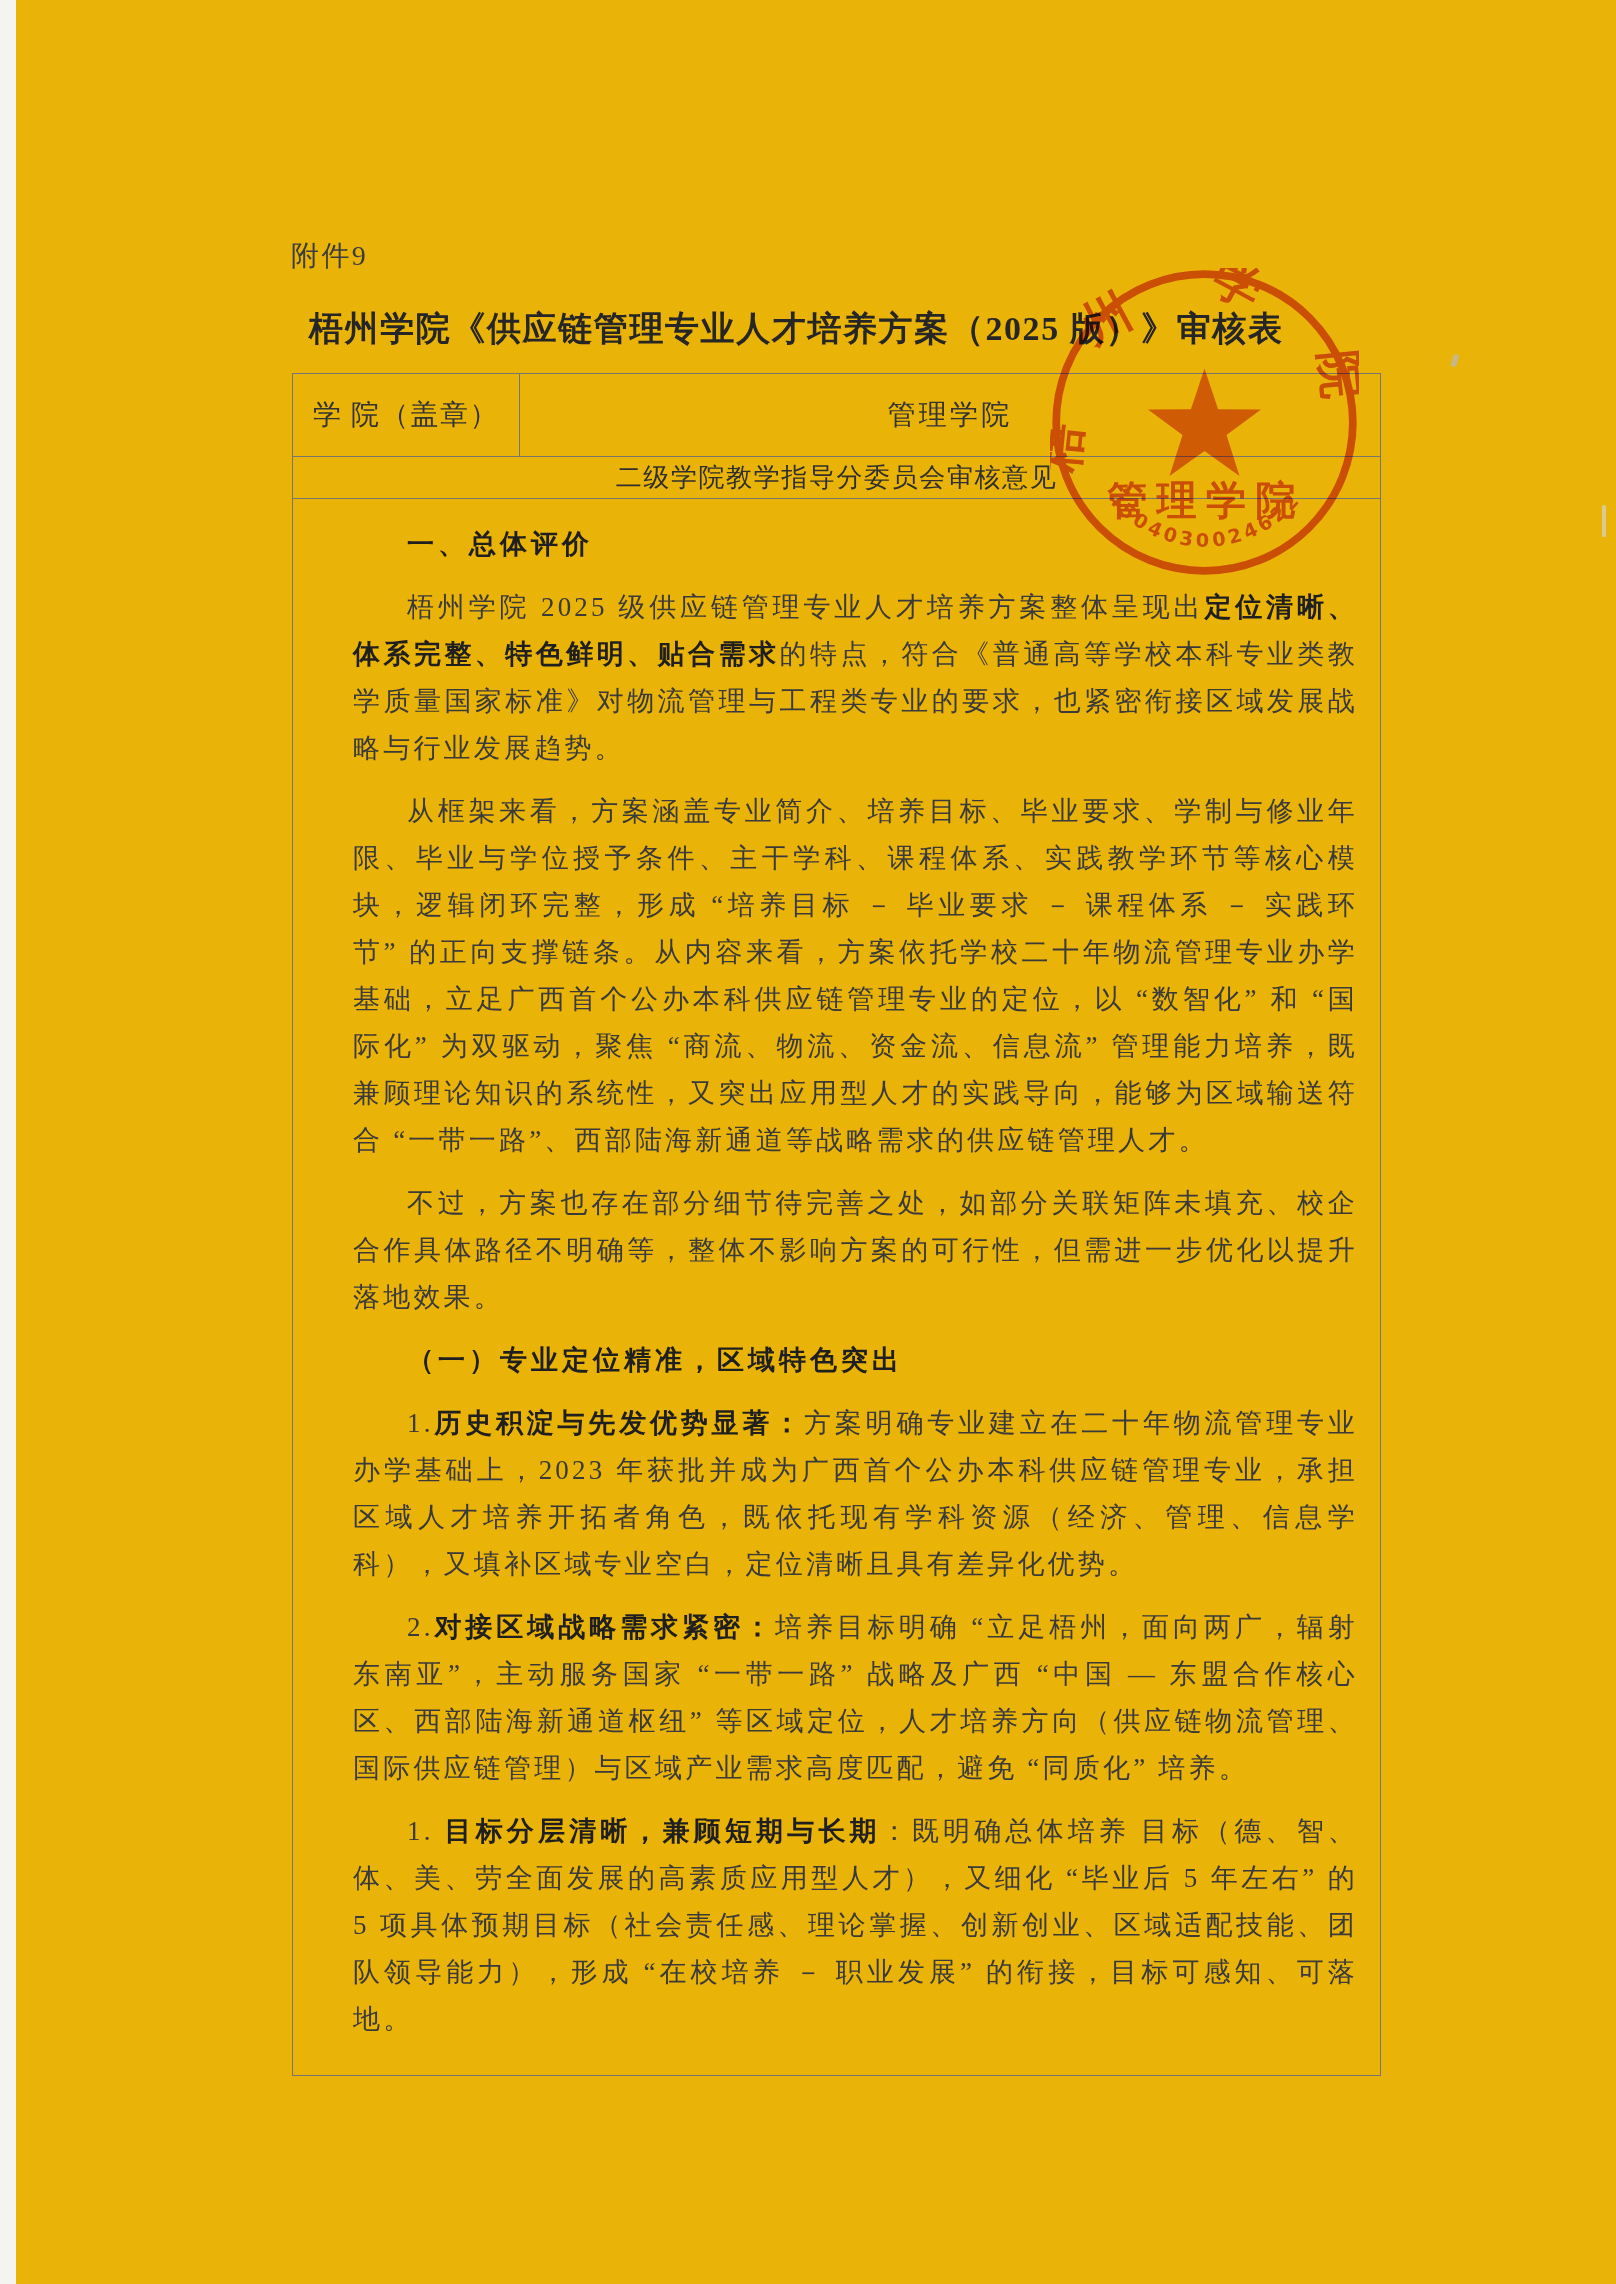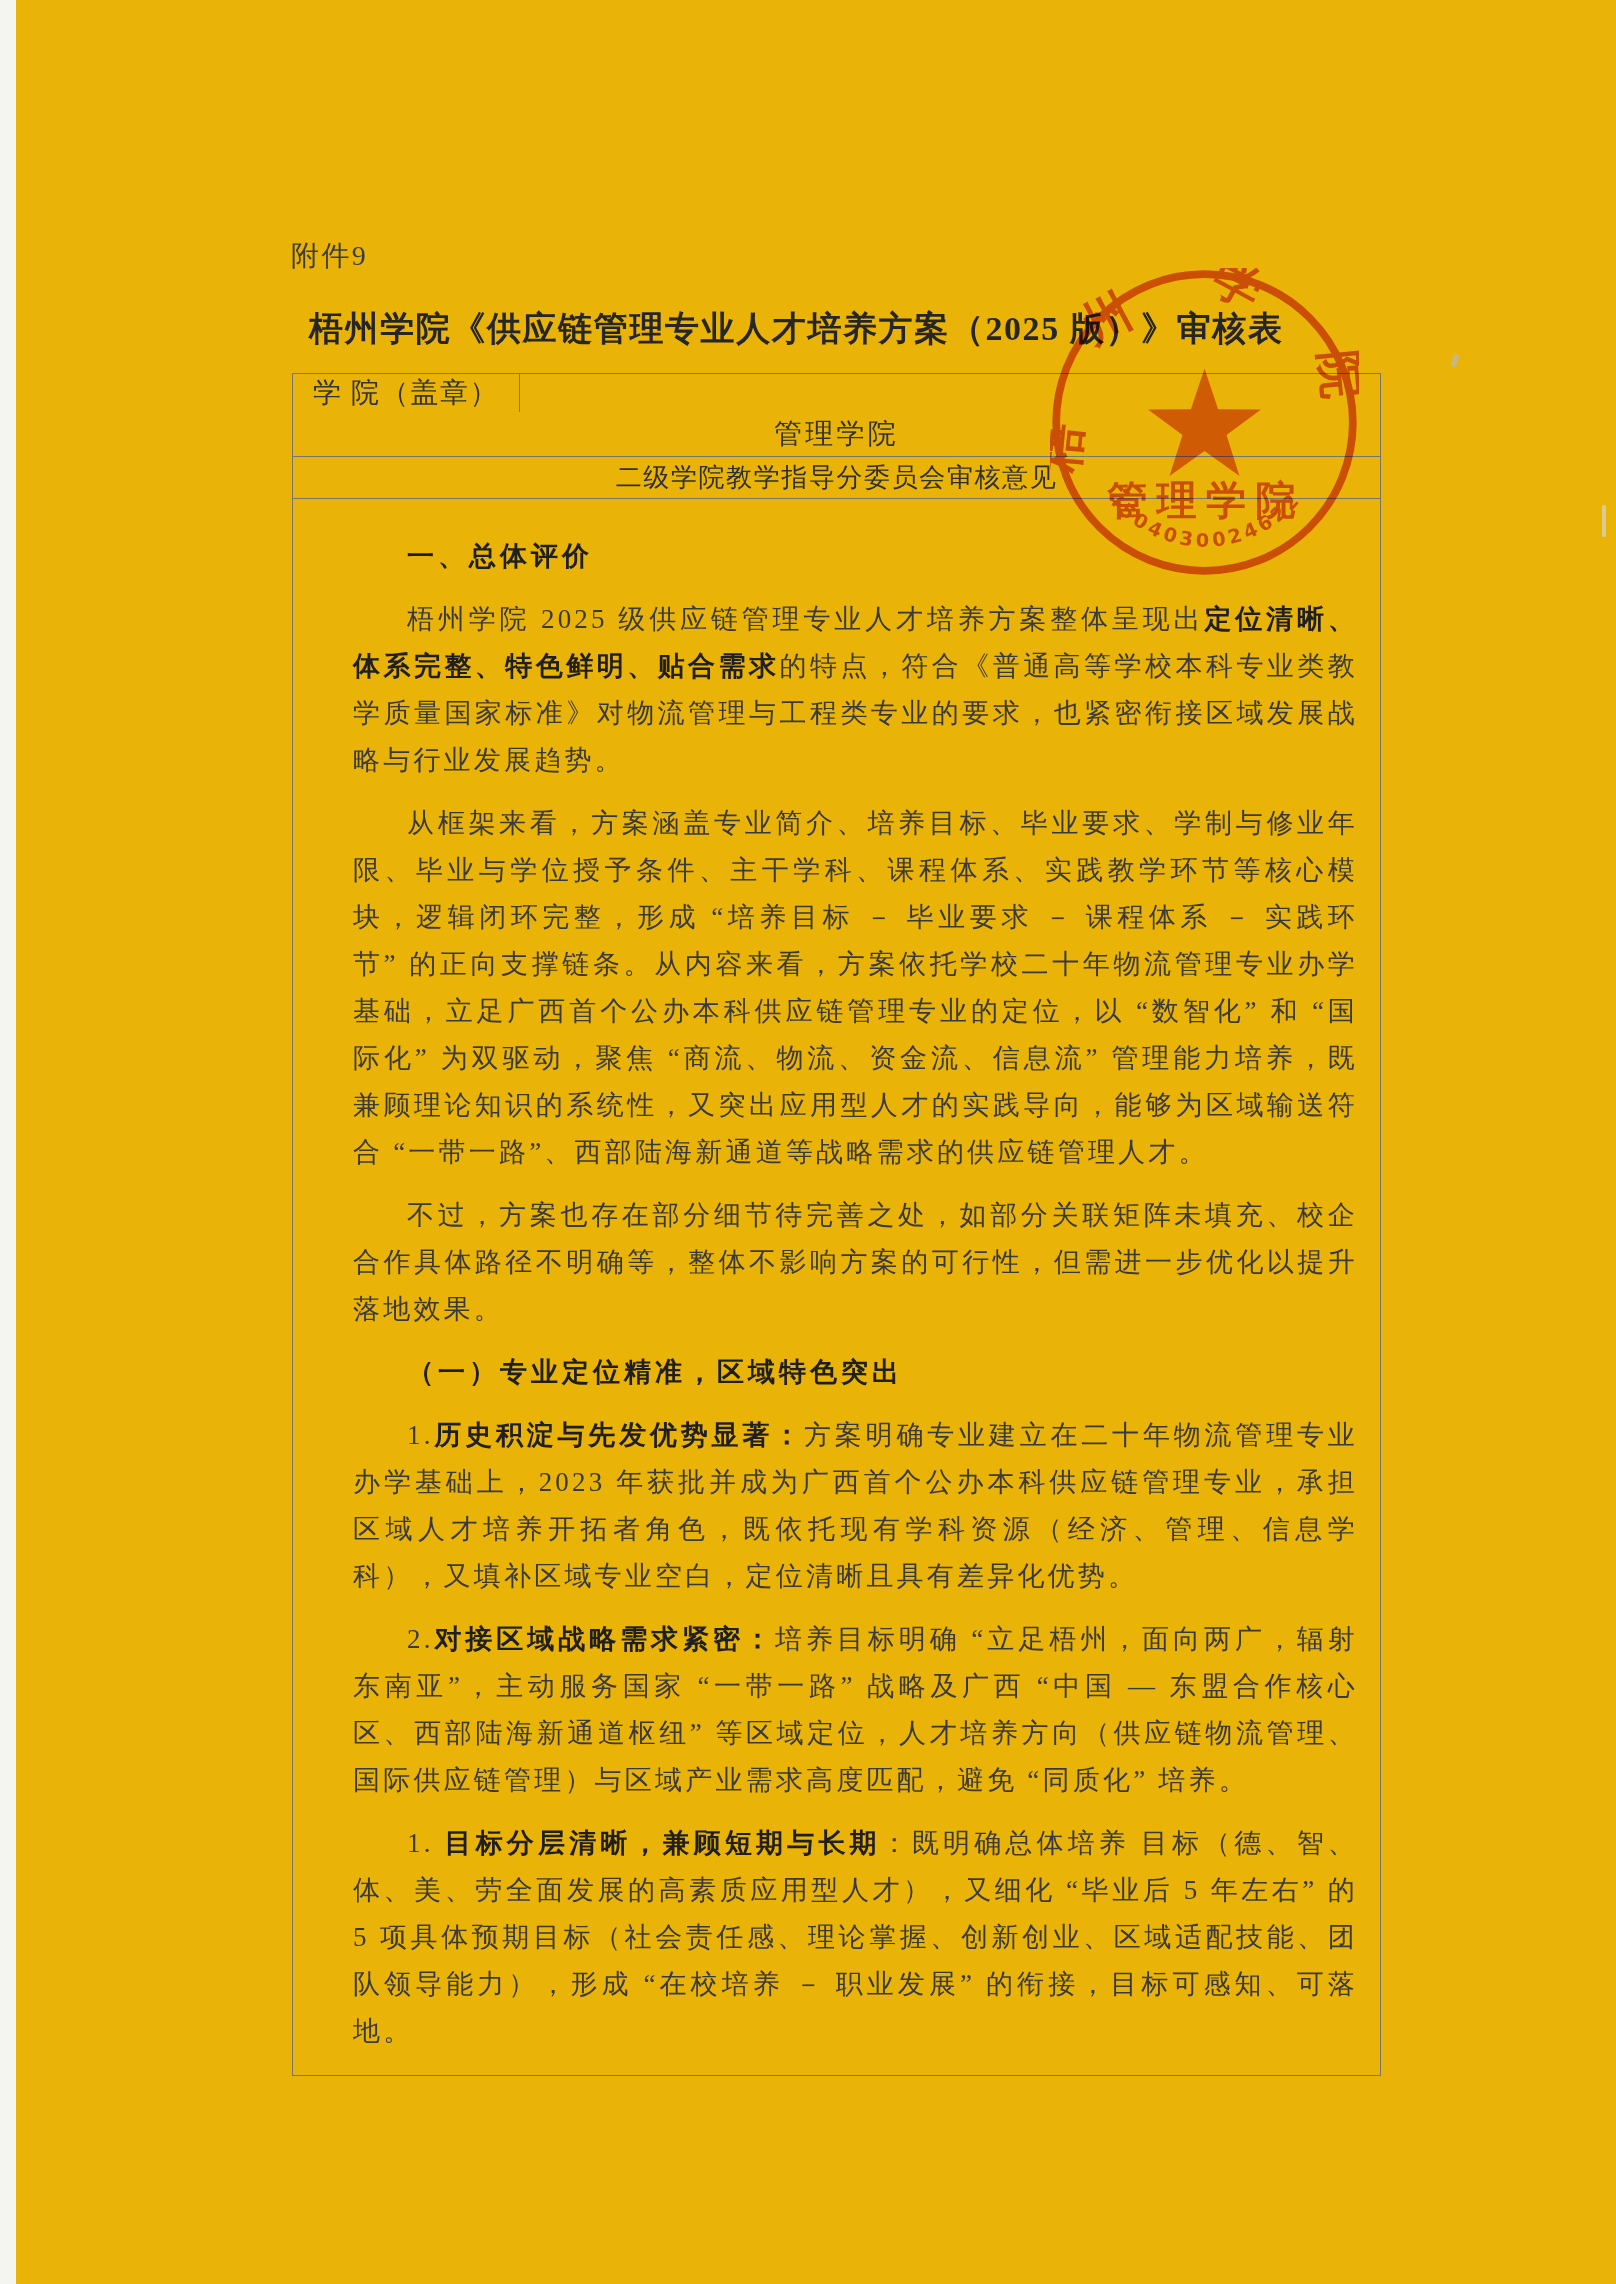--- a/index.html
+++ b/index.html
@@ -24,21 +24,21 @@
     font-size: 34px; font-weight: 700; color: #262626;
     letter-spacing: 1.6px; white-space: nowrap; margin-left: 15px;
   }
   .review-table {
     position: absolute; left: 276px; top: 373px;
     width: 1089px; height: 1703px;
     border: 1.6px solid #76756f;
     box-sizing: border-box;
     background: transparent;
   }
-  .row1 { display: flex; height: 83px; border-bottom: 1.6px solid #76756f; box-sizing: border-box; flex-direction: column; }
+  .row1 { display: flex; height: 83px; border-bottom: 1.6px solid #76756f; box-sizing: border-box; }
   .cell-label {
     width: 227px; border-right: 1.6px solid #76756f; box-sizing: border-box;
     display: flex; align-items: center; justify-content: center;
     font-size: 28px; color: #333; letter-spacing: 1.6px;
   }
   .cell-value {
     flex: 1; display: flex; align-items: center; justify-content: center;
     font-size: 28px; color: #333; letter-spacing: 3.2px;
   }
   .row2 {
@@ -46,21 +46,21 @@
     display: flex; align-items: center; justify-content: center;
     font-size: 26px; color: #2f2f2f; letter-spacing: 1.6px;
   }
   .row3 {
     height: 1577px; box-sizing: border-box;
     padding: 22px 22px 0 60px;
     overflow: hidden;
     font-size: 27px; line-height: 47px; letter-spacing: 3.2px;
     color: #3a3a3a; text-align: justify;
   }
-  .row3 p { margin: 12px 0 16px 0; text-indent: 2em; }
+  .row3 p { margin: 0 0 16px 0; text-indent: 2em; }
   .row3 p.h { font-weight: 700; color: #282828; letter-spacing: 4px; }
   .row3 b { font-weight: 700; color: #1f1f1f; }
   .seal {
     position: absolute; left: 1034px; top: 268px;
     width: 309px; height: 309px;
     mix-blend-mode: multiply; opacity: 0.85;
     pointer-events: none;
   }
   .page-footer {
     position: absolute; left: 276px; top: 2185px; width: 1089px;

